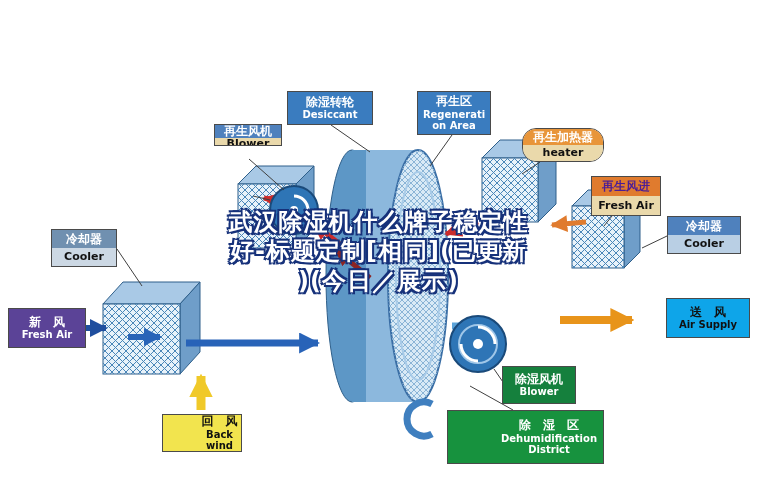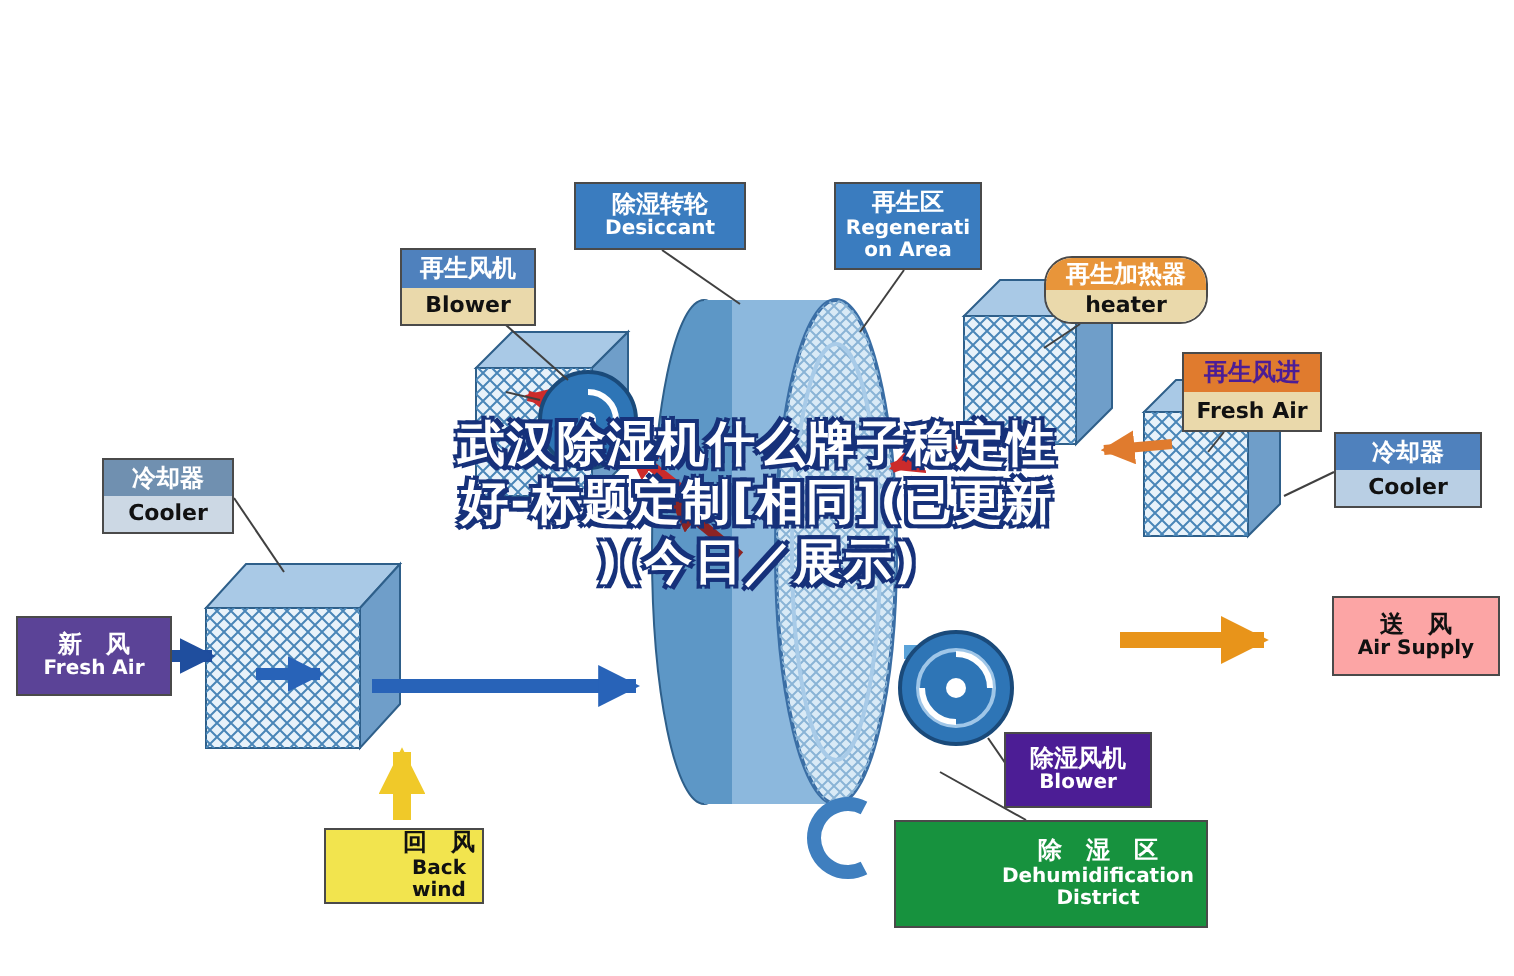--- a/index.html
+++ b/index.html
@@ -22,22 +22,22 @@
   .c-orange{background:#e8953a;color:#fff;}
   .c-rust{background:#c96a35;color:#fff;}
   .c-orange2{background:#e07b2e;color:#4c1d95;}
   .c-slate{background:#7090b0;color:#fff;}
   .c-tan{background:#ead9ab;color:#111;}
   .c-ltslate{background:#ccd8e4;color:#111;}
   .c-ltblue{background:#b9cfe4;color:#111;}
   .s-blue{background:#3a7cbf;color:#fff;}
   .s-purple{background:#5b4397;color:#fff;}
   .s-yellow{background:#f2e44e;color:#111;}
-  .s-cyan{background:#fca5a5;color:#111;}
-  .s-dblue{background:#4c1d95;color:#fff;}
+  .s-cyan{background:#0ea5e9;color:#111;}
+  .s-dblue{background:#15803d;color:#fff;}
   .s-green{background:#17923e;color:#fff;}
 
   
   .overlay{position:absolute;left:0;right:0;top:172px;z-index:20;text-align:center;
            font-weight:bold;font-size:24px;line-height:1.22;color:#ffffff;letter-spacing:1px;
            -webkit-text-stroke:2px #16317a;paint-order:stroke fill;
            text-shadow:2px 2px 0 #16317a,-2px -2px 0 #16317a,2px -2px 0 #16317a,-2px 2px 0 #16317a;}
 </style>
 </head>
 <body>
@@ -159,21 +159,21 @@
   <div class="label solid s-blue" style="left:287px;top:55px;width:86px;height:34px;">
     <div class="l">除湿转轮</div>
     <div class="l en">Desiccant</div>
   </div>
 
   <div class="label solid s-blue wrapall" style="left:417px;top:55px;width:74px;height:44px;">
     <div class="l">再生区</div>
     <div class="l en">Regeneration Area</div>
   </div>
 
-  <div class="label two" style="left:200px;top:88px;width:68px;height:39px;">
+  <div class="label two" style="left:214px;top:88px;width:68px;height:22px;">
     <div class="hdr c-blue">再生风机</div>
     <div class="bdy c-tan">Blower</div>
   </div>
 
   <div class="label two" style="left:522px;top:92px;width:82px;height:34px;border-radius:14px;">
     <div class="hdr c-orange">再生加热器</div>
     <div class="bdy c-tan">heater</div>
   </div>
 
 

